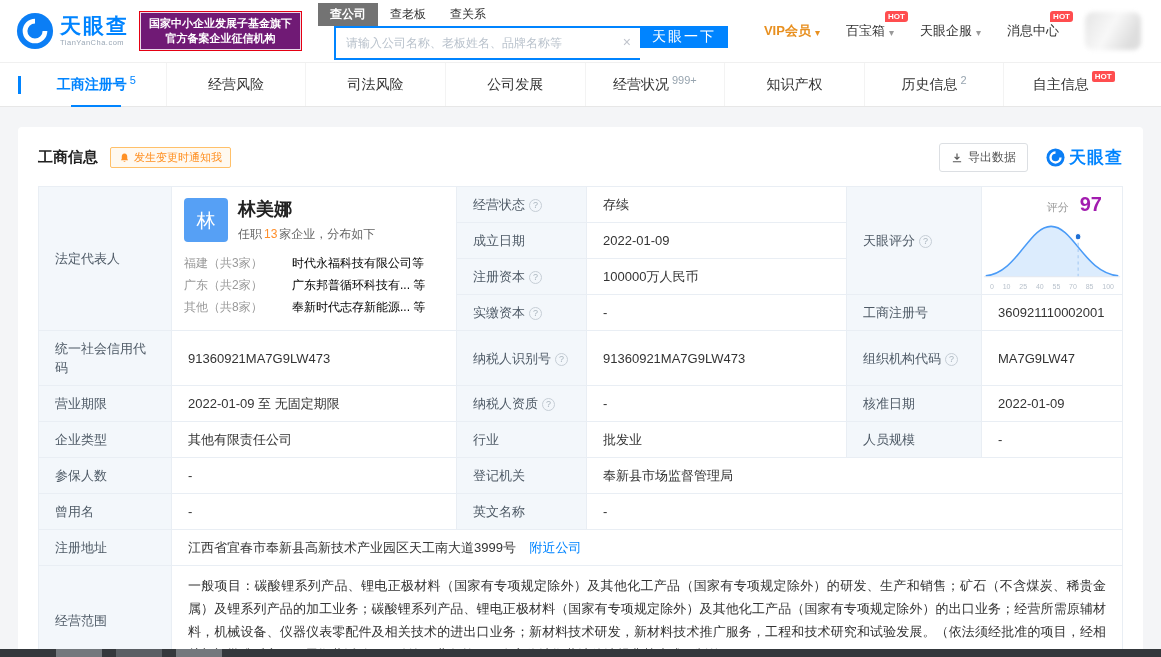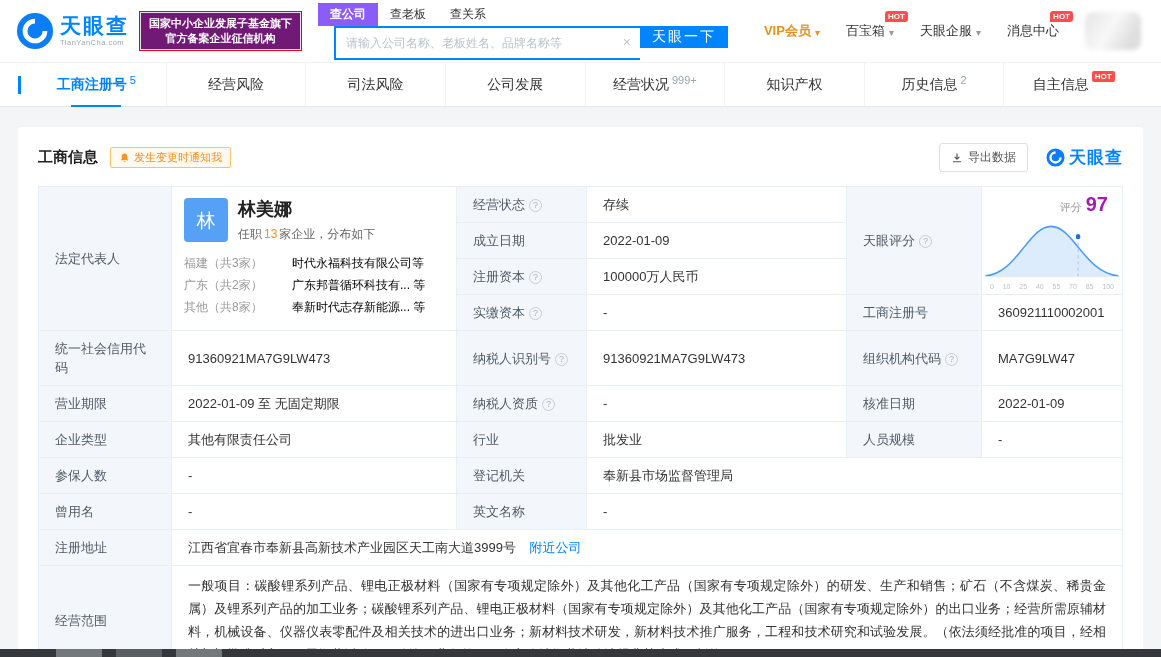--- a/index.html
+++ b/index.html
@@ -18,21 +18,21 @@
   .logo-t2 { color:#9aa7b5; font-size:7.5px; margin-top:3px; letter-spacing:.5px; }
   .gov-badge {
     margin-left:10px; background:#701a75; border:1px solid #e60012;
     box-shadow:inset 0 0 0 1px rgba(255,255,255,.85);
     color:#fff; font-size:11px; font-weight:bold; text-align:center;
     padding:4px 9px; line-height:15px; flex:none;
   }
   .search-area { margin-left:16px; }
   .stabs { display:flex; font-size:12px; color:#333; }
   .stab { padding:3px 12px; cursor:pointer; }
-  .stab.active { background:#8b5cf6; color:#fff; font-weight:bold; }
+  .stab.active { background:#737373; color:#fff; font-weight:bold; }
   .srow { display:flex; height:34px;margin-left:16px; }
   .sinput-wrap { position:relative; }
   .sinput {
     width:306px; height:34px; border:2px solid #0084ff; border-right:none;
     padding:0 26px 0 10px; font-size:12px; outline:none; color:#333;
     font-family:inherit;
   }
   .sinput::placeholder { color:#b9c2cc; }
   .clear-x { position:absolute; right:9px; top:8px; color:#c0c4cc; font-size:14px; cursor:pointer; }
   .clear-x::after { content:"×"; }
@@ -74,21 +74,21 @@
   .rep-avatar { width:44px; height:44px; border-radius:4px; background:#56a0f5; color:#fff; font-size:19px; display:flex; align-items:center; justify-content:center; flex:none; }
   .rep-name { font-size:18px; font-weight:bold; color:#222; line-height:18px; margin-top:2px; cursor:pointer; }
   .rep-serve { font-size:12px; color:#666; margin-top:7px; }
   .rep-serve .n { color:#ff8e2a; margin:0 2px; }
   .dist { margin-top:8px; }
   .dist-row { display:flex; font-size:12px; line-height:22px; }
   .dist-region { width:108px; color:#999; flex:none; }
   .dist-co { color:#000000; cursor:pointer; }
   .score-cell { padding:0; vertical-align:bottom; }
   .score-wrap { position:relative; height:106px; display:flex; flex-direction:column; justify-content:flex-end; }
-  .score-cap { position:absolute; top:7px; right:14px; display:flex; align-items:baseline; gap:4px; }
+  .score-cap { position:absolute; top:7px; right:20px; display:flex; align-items:baseline; gap:11px; }
   .score-cap .c { font-size:11px; color:#999; }
   .score-cap .v { font-size:20px; font-weight:bold; color:#a21caf; }
   .curve { display:block; width:100%; height:68px; }
   .ticks { display:flex; justify-content:space-between; padding:0 8px 3px; font-size:7px; color:#b9c2cc; line-height:9px; }
   .addr-link { color:#0084ff; margin-left:10px; cursor:pointer; }
   .scope-cell { line-height:23px; text-align:justify; }
   
   .bottom-bar { position:absolute; left:0; bottom:0; width:100%; height:8px; background:#34383c; display:flex; gap:14px; padding-left:56px; }
   .bseg { width:46px; height:8px; background:#73787d; }
   .bseg.alt { background:#5a5f64; }

